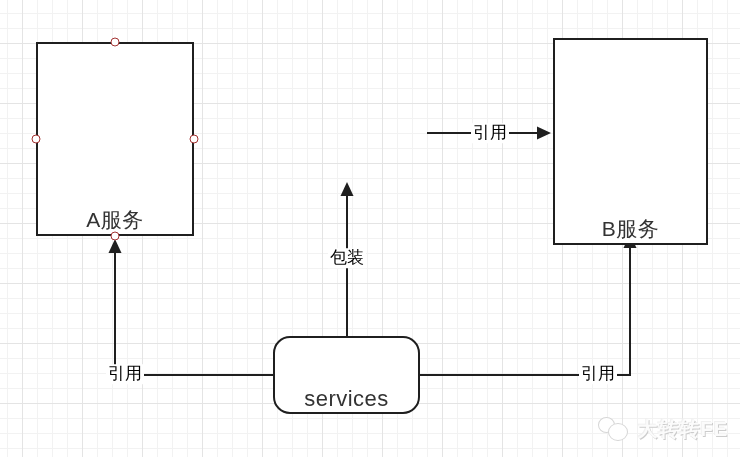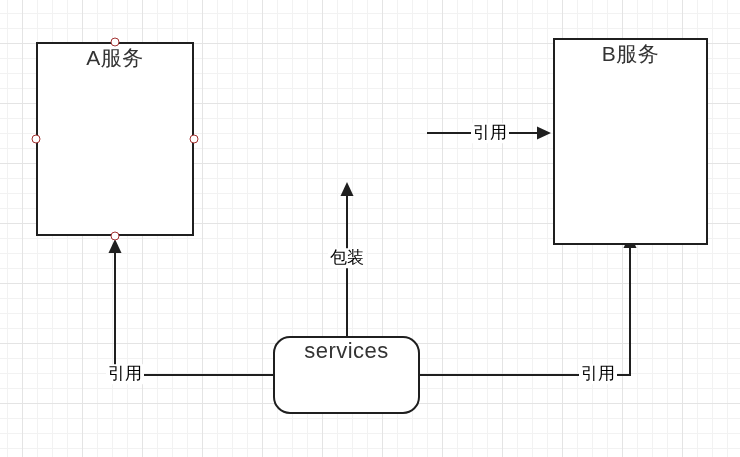--- a/index.html
+++ b/index.html
@@ -21,21 +21,21 @@
       linear-gradient(to bottom, #f2f2f2 1px, transparent 1px);
     background-size: 60px 60px, 60px 60px, 15px 15px, 15px 15px;
     background-position: 22px 0, 0 43px, 7px 0, 0 13px;
   }
   .node {
     position: absolute;
     box-sizing: border-box;
     background: #ffffff;
     border: 2.5px solid #1f1f1f;
     display: flex;
-    align-items: flex-start;
+    align-items: flex-end;
     justify-content: center;
     color: #333333;
     font-size: 21px;
     letter-spacing: 0.5px;
   }
   #node-a        { left: 36px;  top: 42px;  width: 158px; height: 194px; }
   #node-new      { left: 264px; top: 86px;  width: 163px; height: 94px;  font-size: 22px; }
   #node-b        { left: 553px; top: 38px;  width: 155px; height: 207px; }
   #node-services { left: 273px; top: 336px; width: 147px; height: 78px; border-radius: 17px; font-size: 22px; }
 
@@ -145,14 +145,21 @@
   <div class="handle" style="left:115px; top:42px;"></div>
   <div class="handle" style="left:36px;  top:139px;"></div>
   <div class="handle" style="left:194px; top:139px;"></div>
   <div class="handle" style="left:115px; top:236px;"></div>
 
   <div class="edge-label" style="left:490px; top:133px;">引用</div>
   <div class="edge-label" style="left:347px; top:258px;text-align:center;">包装</div>
   <div class="edge-label" style="left:125px; top:374px;">引用</div>
   <div class="edge-label" style="left:598px; top:374px;">引用</div>
 
+  <div class="watermark">
+    <span class="watermark-logo">
+      <span class="c1"></span>
+        <span class="c2"></span>
+    </span>
+    <span class="watermark-text">大转转FE</span>
+  </div>
 
 </div>
 
 </body></html>

